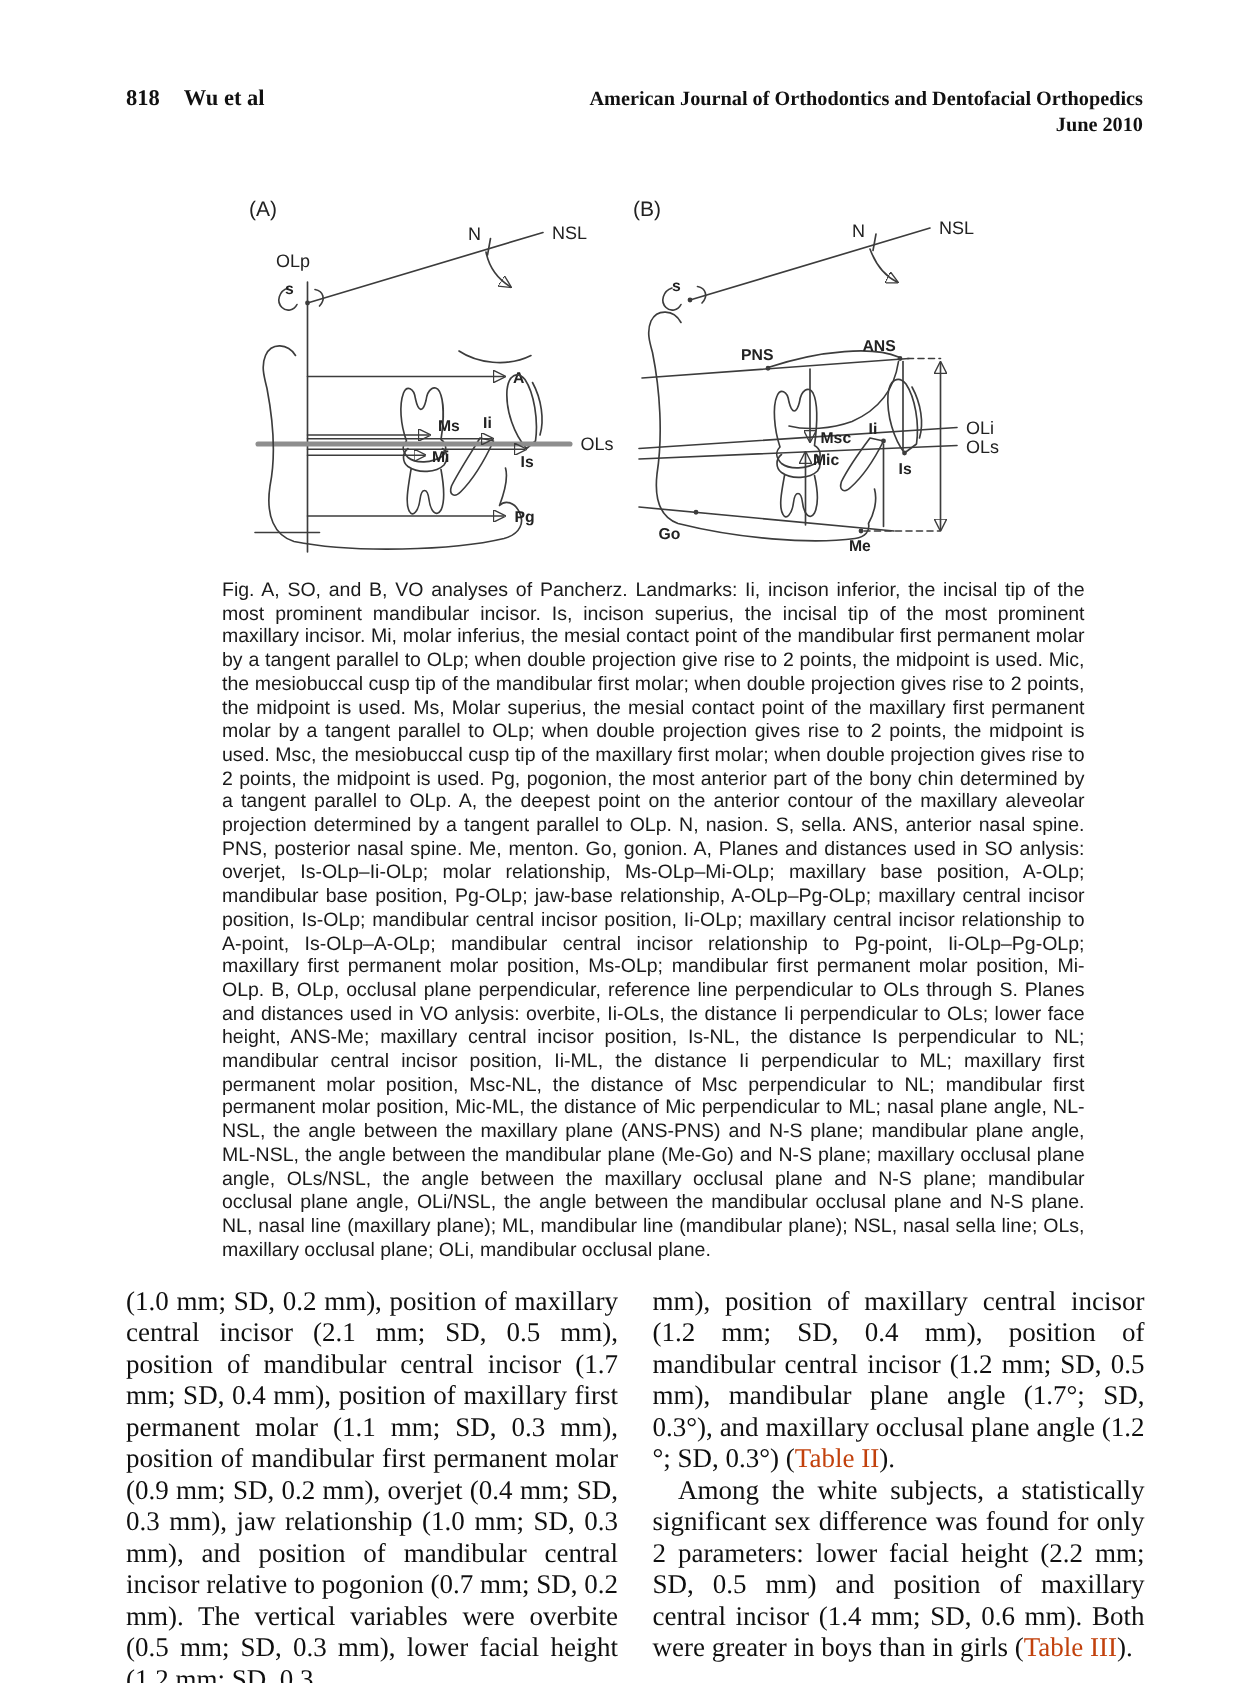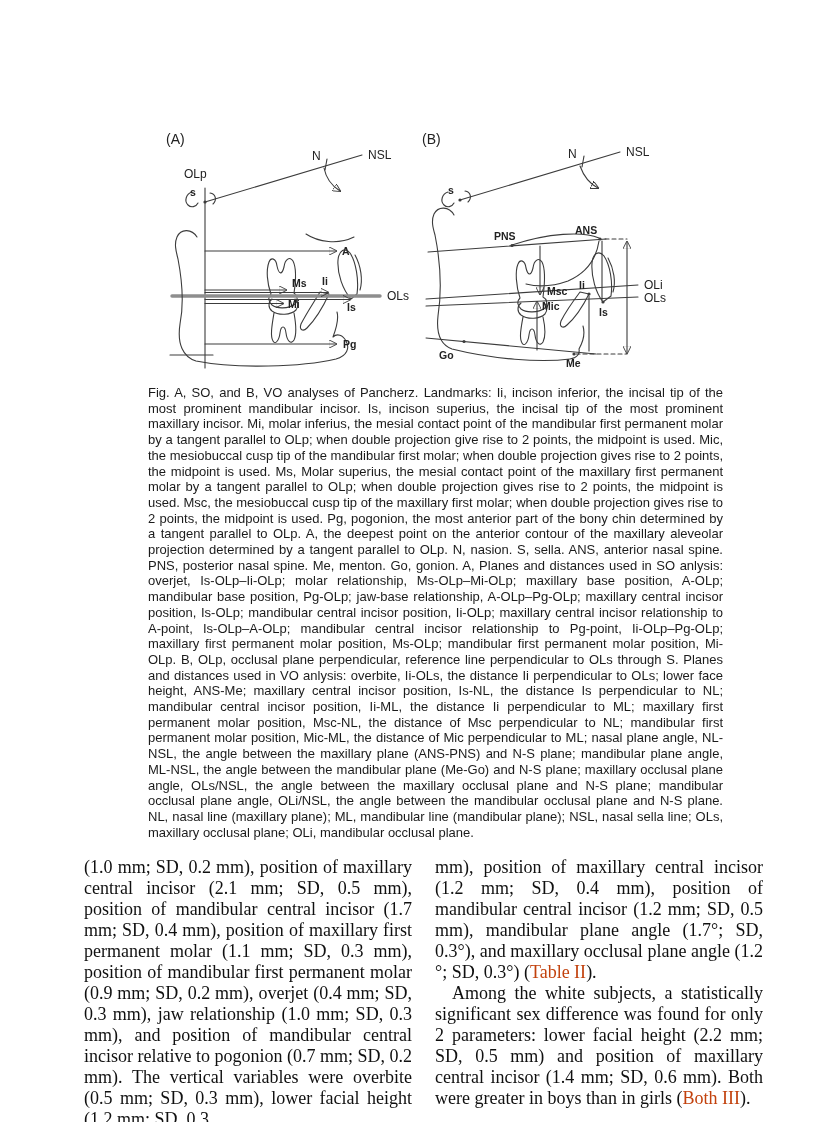--- a/index.html
+++ b/index.html
@@ -37,20 +37,29 @@
   .col { width:328px; }
   .col p { margin:0; }
   .p-indent { text-indent:17px; }
   .xref { color:#c2410c; text-decoration:none; cursor:pointer; }
 </style>
 </head>
 <body>
 
 <div class="page">
 
+  <div class="hdr">
+    <div class="hdr-left">
+      <span class="pgnum">818</span><span>Wu et al</span>
+    </div>
+    <div class="hdr-right">
+      <div>American Journal of Orthodontics and Dentofacial Orthopedics</div>
+      <div>June 2010</div>
+    </div>
+  </div>
 
   <svg class="diag" style="left:150px; top:118px;" width="280" height="265" viewBox="0 0 280 265">
     <defs>
       <marker id="ahA" viewBox="0 0 10 10" refX="8.5" refY="5" markerWidth="7.5" markerHeight="7.5" orient="auto-start-reverse">
         <path d="M0,0 L10,5 L0,10 z" fill="#3c3c3c" stroke="none"></path>
       </marker>
     </defs>
     <text class="panel" x="16" y="26">(A)</text>
 
     <line x1="55" y1="70" x2="55" y2="250"></line>
@@ -160,17 +169,17 @@
   </svg>
 
   <p class="caption">Fig.  A, SO, and B, VO analyses of Pancherz. Landmarks: Ii, incison inferior, the incisal tip of the most prominent mandibular incisor. Is, incison superius, the incisal tip of the most prominent maxillary incisor. Mi, molar inferius, the mesial contact point of the mandibular first permanent molar by a tangent parallel to OLp; when double projection give rise to 2 points, the midpoint is used. Mic, the mesiobuccal cusp tip of the mandibular first molar; when double projection gives rise to 2 points, the midpoint is used. Ms, Molar superius, the mesial contact point of the maxillary first permanent molar by a tangent parallel to OLp; when double projection gives rise to 2 points, the midpoint is used. Msc, the mesiobuccal cusp tip of the maxillary first molar; when double projection gives rise to 2 points, the midpoint is used. Pg, pogonion, the most anterior part of the bony chin determined by a tangent parallel to OLp. A, the deepest point on the anterior contour of the maxillary aleveolar projection determined by a tangent parallel to OLp. N, nasion. S, sella. ANS, anterior nasal spine. PNS, posterior nasal spine. Me, menton. Go, gonion. A, Planes and distances used in SO anlysis: overjet, Is-OLp–Ii-OLp; molar relationship, Ms-OLp–Mi-OLp; maxillary base position, A-OLp; mandibular base position, Pg-OLp; jaw-base relationship, A-OLp–Pg-OLp; maxillary central incisor position, Is-OLp; mandibular central incisor position, Ii-OLp; maxillary central incisor relationship to A-point, Is-OLp–A-OLp; mandibular central incisor relationship to Pg-point, Ii-OLp–Pg-OLp; maxillary first permanent molar position, Ms-OLp; mandibular first permanent molar position, Mi-OLp. B, OLp, occlusal plane perpendicular, reference line perpendicular to OLs through S. Planes and distances used in VO anlysis: overbite, Ii-OLs, the distance Ii perpendicular to OLs; lower face height, ANS-Me; maxillary central incisor position, Is-NL, the distance Is perpendicular to NL; mandibular central incisor position, Ii-ML, the distance Ii perpendicular to ML; maxillary first permanent molar position, Msc-NL, the distance of Msc perpendicular to NL; mandibular first permanent molar position, Mic-ML, the distance of Mic perpendicular to ML; nasal plane angle, NL-NSL, the angle between the maxillary plane (ANS-PNS) and N-S plane; mandibular plane angle, ML-NSL, the angle between the mandibular plane (Me-Go) and N-S plane; maxillary occlusal plane angle, OLs/NSL, the angle between the maxillary occlusal plane and N-S plane; mandibular occlusal plane angle, OLi/NSL, the angle between the mandibular occlusal plane and N-S plane. NL, nasal line (maxillary plane); ML, mandibular line (mandibular plane); NSL, nasal sella line; OLs, maxillary occlusal plane; OLi, mandibular occlusal plane.</p>
 
   <div class="columns">
     <div class="col">
       <p>(1.0 mm; SD, 0.2 mm), position of maxillary central incisor (2.1 mm; SD, 0.5 mm), position of mandibular central incisor (1.7 mm; SD, 0.4 mm), position of maxillary first permanent molar (1.1 mm; SD, 0.3 mm), position of mandibular first permanent molar (0.9 mm; SD, 0.2 mm), overjet (0.4 mm; SD, 0.3 mm), jaw relationship (1.0 mm; SD, 0.3 mm), and position of mandibular central incisor relative to pogonion (0.7 mm; SD, 0.2 mm). The vertical variables were overbite (0.5 mm; SD, 0.3 mm), lower facial height (1.2 mm; SD, 0.3</p>
     </div>
     <div class="col">
       <p><span>mm), position of maxillary central incisor (1.2 mm; SD, 0.4 mm), position of mandibular central incisor (1.2 mm; SD, 0.5 mm), mandibular plane angle (1.7°; SD, 0.3°), and maxillary occlusal plane angle (1.2 °; SD, 0.3°) (</span><a class="xref">Table II</a><span>).</span></p>
-      <p class="p-indent"><span>Among the white subjects, a statistically significant sex difference was found for only 2 parameters: lower facial height (2.2 mm; SD, 0.5 mm) and position of maxillary central incisor (1.4 mm; SD, 0.6 mm). Both were greater in boys than in girls (</span><a class="xref">Both III</a><span>).</span></p>
+      <p class="p-indent"><span>Among the white subjects, a statistically significant sex difference was found for only 2 parameters: lower facial height (2.2 mm; SD, 0.5 mm) and position of maxillary central incisor (1.4 mm; SD, 0.6 mm). Both were greater in boys than in girls (</span><a class="xref">Table III</a><span>).</span></p>
     </div>
   </div>
 
 </div>
 
 </body></html>

